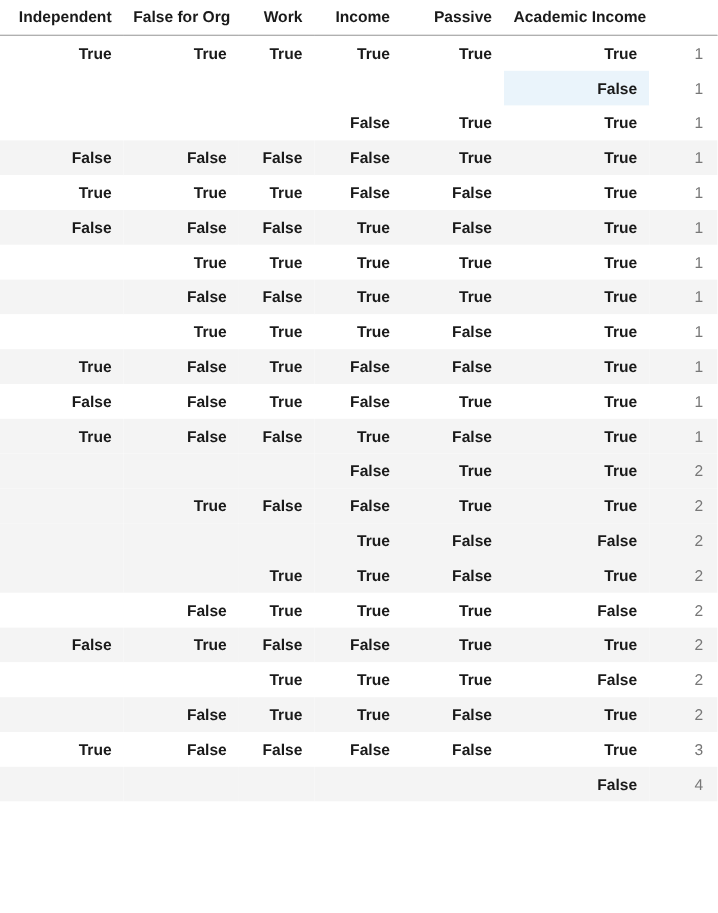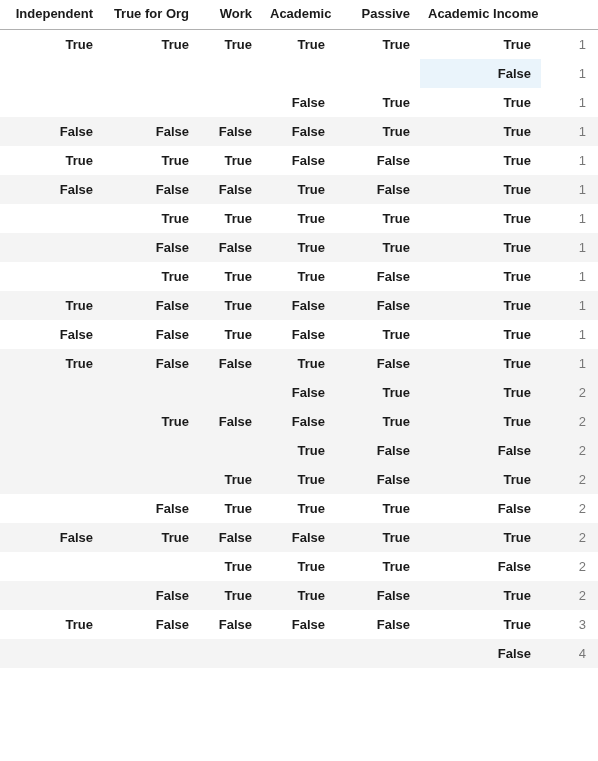--- a/index.html
+++ b/index.html
@@ -55,23 +55,23 @@
     <col class="c-workfororg">
     <col class="c-hobby">
     <col class="c-student">
     <col class="c-academic">
     <col class="c-passive">
     <col class="c-count">
   </colgroup>
   <thead>
     <tr>
       <th>Independent</th>
-      <th>True for Org</th>
+      <th>False for Org</th>
       <th>Work</th>
-      <th>Academic</th>
+      <th>Income</th>
       <th>Passive</th>
       <th>Academic Income</th>
       <th class="count-header"></th>
     </tr>
   </thead>
   <tbody id="tbody">
       <tr>
         <td style="background: rgb(255, 255, 255);">True</td>
         <td style="background: rgb(255, 255, 255);">True</td>
         <td style="background: rgb(255, 255, 255);">True</td>

